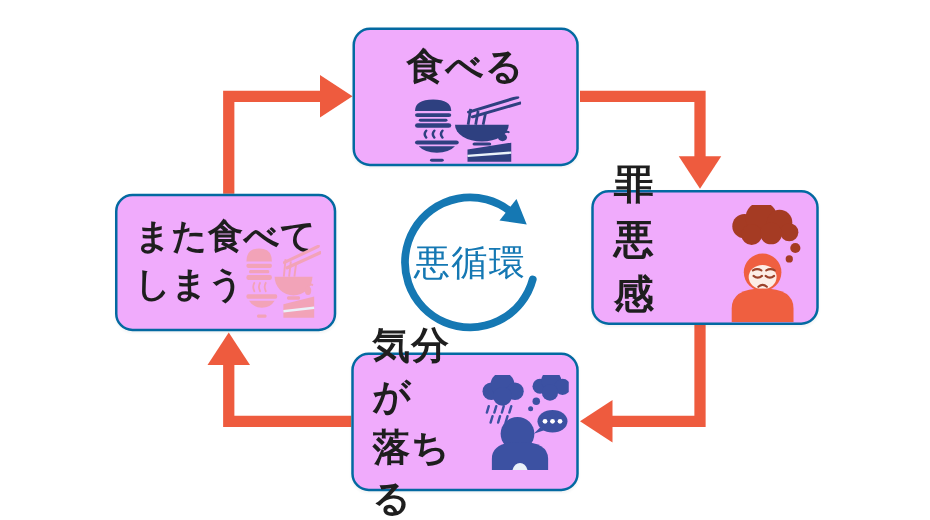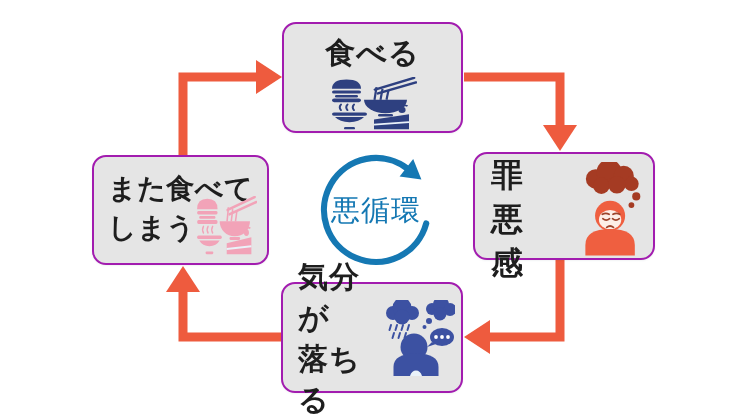--- a/index.html
+++ b/index.html
@@ -3,28 +3,28 @@
 <meta charset="utf-8">
 <style>
   html,body{margin:0;padding:0;background:#fff;}
   .canvas{
     position:relative;width:744px;height:416px;background:#ffffff;overflow:hidden;
     font-family:"DejaVu Sans","Liberation Sans",sans-serif;
   }
   .arrows{position:absolute;left:0;top:0;z-index:1;}
   .node{
     position:absolute;z-index:2;box-sizing:border-box;
-    background:#e5e5e5;border:2px solid #a21caf;border-radius:14px;
+    background:#f0abfc;border:2px solid #0369a1;border-radius:14px;
     box-shadow:0 1px 2px rgba(40,60,90,0.06);
   }
   .node-label{color:#1e1e1e;font-weight:700;}
   .box-top{left:282px;top:22px;width:181px;height:111px;display:flex;flex-direction:column;align-items:center;padding-top:9px;}
   .box-top .node-label{font-size:30px;letter-spacing:1px;}
   .box-top .icon-food{margin-top:3px;}
-  .box-right{left:473px;top:152px;width:182px;height:108px;display:flex;align-items:flex-start;padding:0 8px 0 16px;gap:32px;}
+  .box-right{left:473px;top:152px;width:182px;height:108px;display:flex;align-items:flex-end;padding:0 8px 0 16px;gap:32px;}
   .box-right .node-label{font-size:32px;letter-spacing:1px;flex:1;}
   .box-right .icon-person{margin-top:8px;}
   .box-bottom{left:281px;top:282px;width:182px;height:111px;display:flex;align-items:center;padding:0 6px 0 15px;}
   .box-bottom .node-label{font-size:30px;line-height:41px;letter-spacing:1px;flex:1;}
   .box-left{left:92px;top:155px;width:177px;height:110px;}
   .box-left .node-label{position:absolute;left:14px;top:12px;font-size:28px;line-height:39px;letter-spacing:0.5px;}
   .box-left .icon-food{position:absolute;right:10px;bottom:7px;}
   .center-badge{
     position:absolute;left:311px;top:150px;width:130px;height:122px;z-index:2;
     display:flex;align-items:center;justify-content:center;

